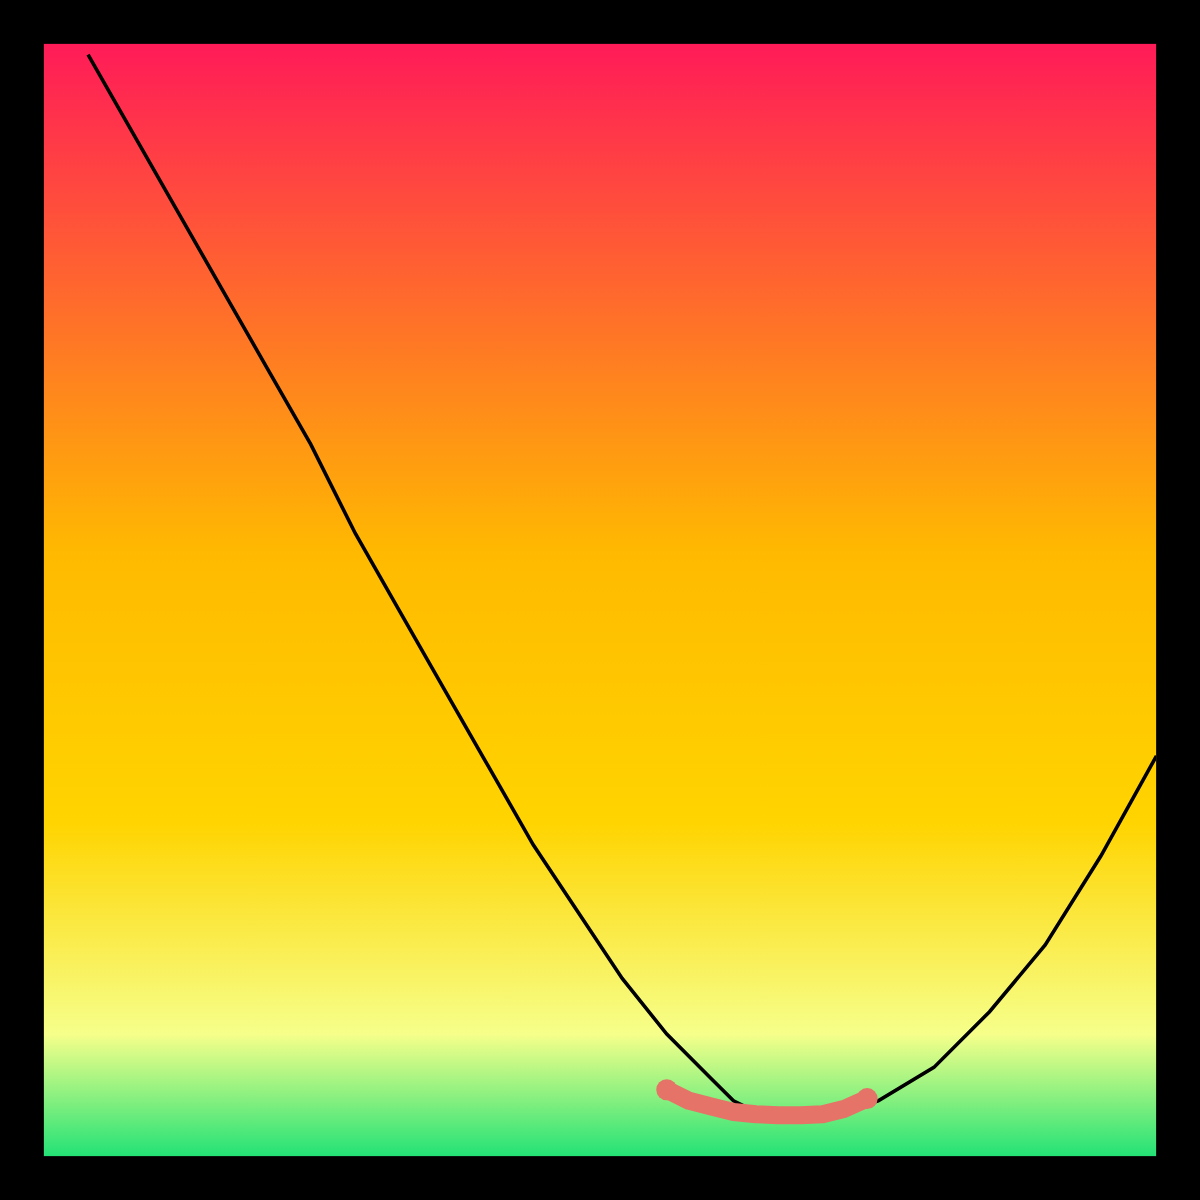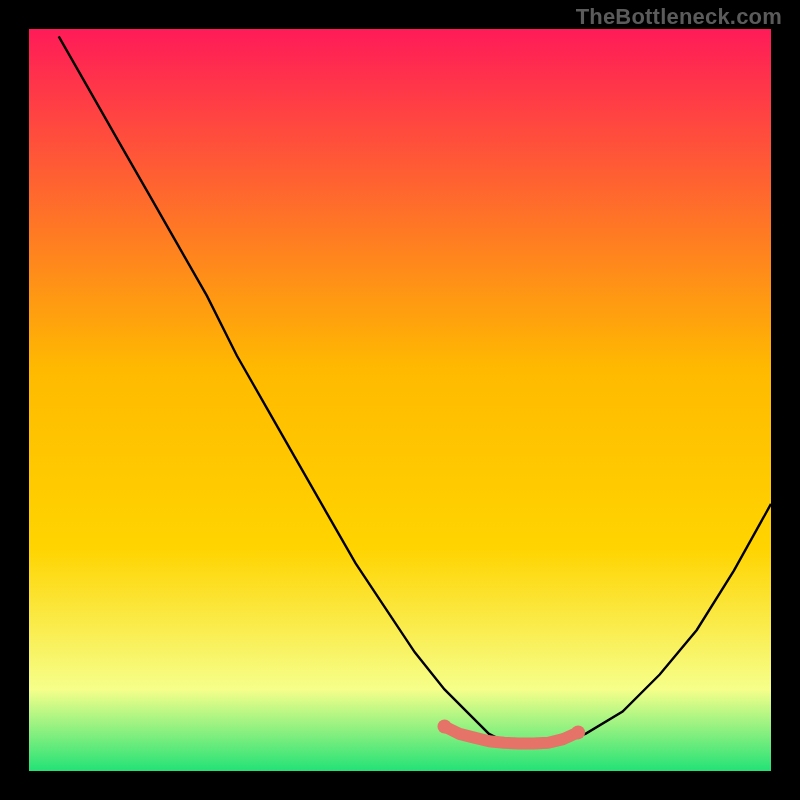--- a/index.html
+++ b/index.html
@@ -34,21 +34,20 @@
     font-weight: bold;
     color: #5b5b5b;
     letter-spacing: 0.2px;
   }
 </style>
 </head>
 <body>
 
 <div class="frame">
 
-  <div class="attribution">TheBottleneck.com</div>
 
   <div class="plot-area">
     <svg id="chart-svg" width="742" height="742" viewBox="0 0 742 742">
       <defs>
         <linearGradient id="bg-grad" x1="0" y1="0" x2="0" y2="1">
           <stop id="g0" offset="0%" stop-color="#ff1b58"></stop>
           <stop id="g1" offset="46%" stop-color="#ffba00"></stop>
           <stop id="g2" offset="70%" stop-color="#ffd400"></stop>
           <stop id="g3" offset="89%" stop-color="#f6ff8a"></stop>
           <stop id="g4" offset="100%" stop-color="#23e276"></stop>

